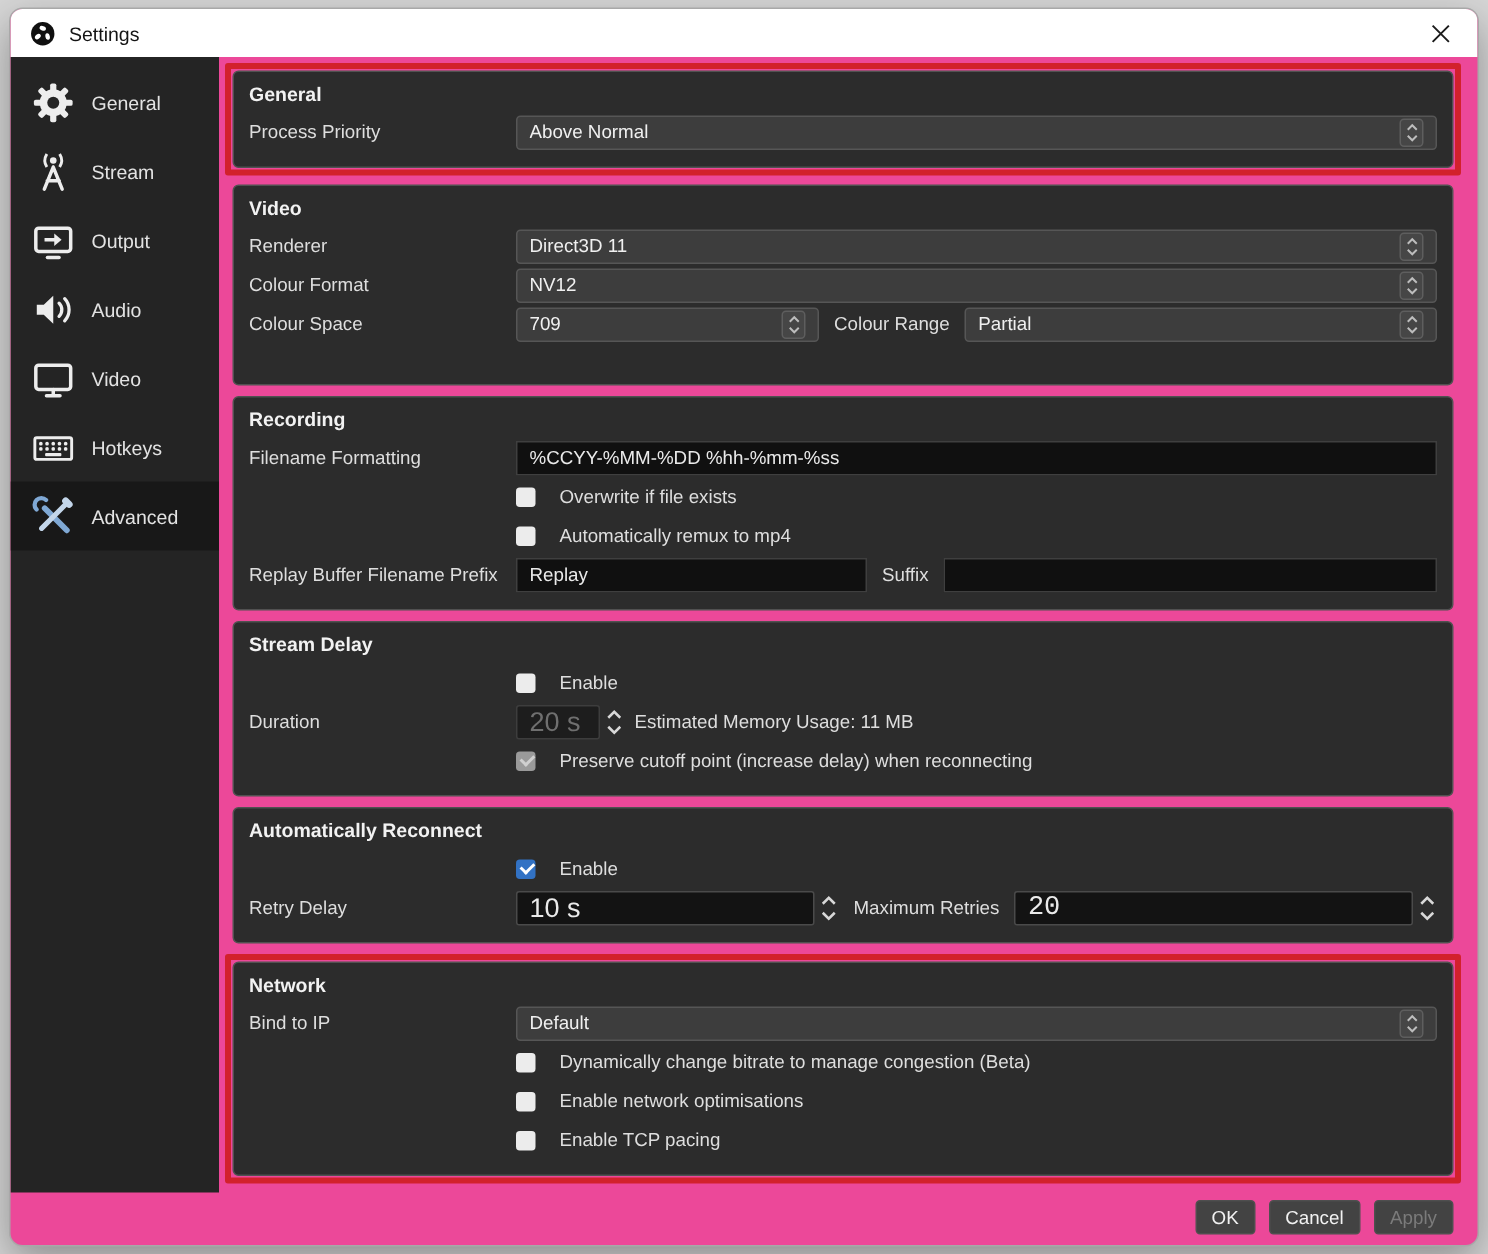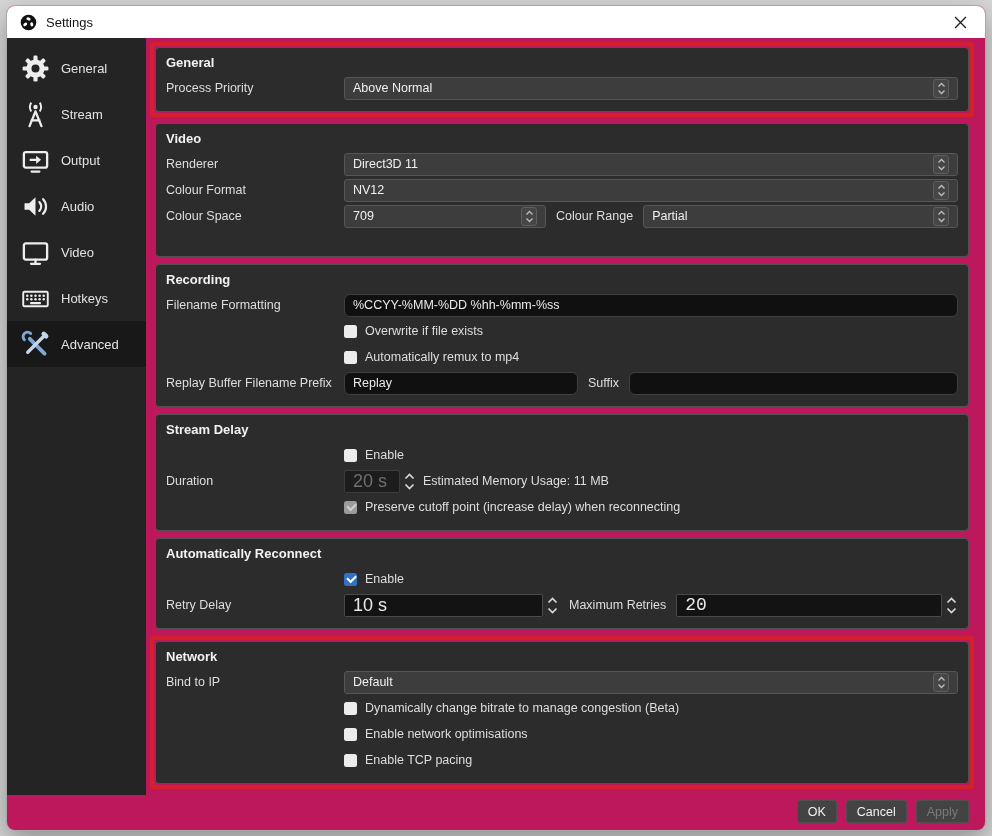--- a/index.html
+++ b/index.html
@@ -1,20 +1,20 @@
 <!DOCTYPE html>
 <html><head>
 <meta charset="utf-8">
 <style>
   * { box-sizing: border-box; margin: 0; padding: 0; }
   html,body { width: 992px; height: 836px; font-family: "Liberation Sans", "DejaVu Sans", sans-serif; }
   .page { position: relative; width: 992px; height: 836px; background: #d6d6d6; overflow: hidden; }
 
   .window { position: absolute; left: 7px; top: 6px; width: 978px; height: 824px;
-            background: #be185d; border-radius: 8px; overflow: hidden;
+            background: #ec4899; border-radius: 8px; overflow: hidden;
             box-shadow: 0 0 0 1px #a8a8a8, 0 10px 28px rgba(0,0,0,.35); }
 
   
   .titlebar { height: 32px; background: #ffffff; display: flex; align-items: center; padding: 0 8px 0 13px; }
   .titlebar .title { font-size: 13px; color: #141414; margin-left: 9px; flex: 1; }
   .closebtn { width: 34px; height: 26px; display: flex; align-items: center; justify-content: center; cursor: pointer; }
 
   .body { display: flex; height: calc(100% - 32px); }
 
   
@@ -40,40 +40,40 @@
 
   
   .combo { flex: 1; height: 23px; background: #3d3d3d; border: 1px solid #565656; border-radius: 3px;
            display: flex; align-items: center; padding: 0 8px 0 8px; color: #f0f0f0; font-size: 12.5px; cursor: pointer; min-width: 0; gap: 48px; }
   .combo .cval { flex: 1; overflow: hidden; white-space: nowrap; }
   .combo.fix1 { flex: 0 0 202px; }
   .spinbtn { width: 16px; height: 19px; border: 1px solid #5e5e5e; border-radius: 3px; background: #464646;
              display: flex; align-items: center; justify-content: center; flex: none; }
 
   
-  .tinput { flex: 1; height: 23px; background: #101010; border: 1px solid #3f3f3f; border-radius: 6px;
+  .tinput { flex: 1; height: 23px; background: #101010; border: 1px solid #3f3f3f; border-radius: 0;
             color: #eaeaea; font-size: 12.5px; padding: 0 8px; font-family: inherit; min-width: 0; }
   .tinput.fixpre { flex: 0 0 234px; }
 
   
   .spinfield { height: 23px; background: #131313; border: 1px solid #4a4a4a; border-radius: 2px;
                color: #eaeaea; font-size: 18px; padding: 0 8px; font-family: inherit; }
   .spinfield.f1 { flex: 0 0 199px; }
   .spinfield.grow { flex: 1; min-width: 0; font-family: Liberation Mono, monospace; }
   .spinfield.dur { flex: 0 0 56px; color: #6f6f6f; background: #1d1d1d; border-color: #3d3d3d; }
   .updown { margin-left: 3px; flex: none; display: flex; align-items: center; }
 
   
   .cb { width: 13px; height: 13px; border-radius: 2.5px; background: #ececec; flex: none; position: relative; cursor: pointer; }
   .cb.on { background: #3272c4; }
   .cb.on::after, .cb.dison::after { content: ""; position: absolute; left: 2.5px; top: 2.8px; width: 7px; height: 3.6px;
            border-left: 2px solid #ffffff; border-bottom: 2px solid #ffffff; transform: rotate(-45deg); }
   .cb.dison { background: #9a9a9a; cursor: default; }
   .cb.dison::after { border-color: #cfcfcf; }
-  .cb-label { margin-left: 8px; font-size: 12.5px; color: #dedede; white-space: nowrap; }
+  .cb-label { margin-left: 16px; font-size: 12.5px; color: #dedede; white-space: nowrap; }
 
   
   .footer { position: absolute; right: 16px; bottom: 7px; display: flex; gap: 9px; }
   .btn { height: 23px; background: #434343; border: 1px solid #4f4f4f; border-radius: 3px;
          color: #f2f2f2; font-size: 12.5px; padding: 0 10px; font-family: inherit; cursor: pointer; }
   .btn.disabled { color: #7b7b7b; cursor: default; }
 
   svg { display: block; }
 </style>
 </head>

